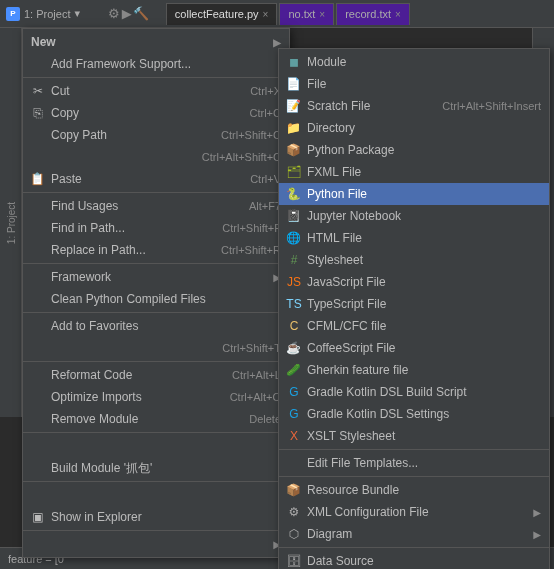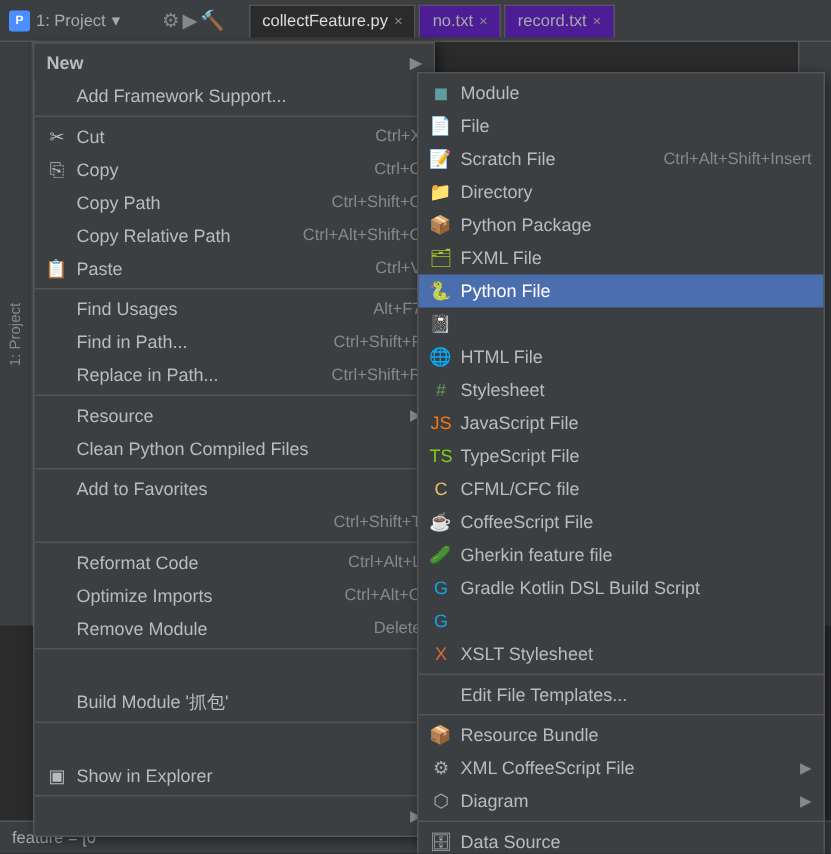--- a/index.html
+++ b/index.html
@@ -149,21 +149,21 @@
     .fi-module { color: #5f9ea0; }
     .fi-file { color: #aaa; }
     .fi-scratch { color: #cc7832; }
     .fi-dir { color: #e8bf6a; }
     .fi-pypkg { color: #6897bb; }
     .fi-fxml { color: #a8c023; }
     .fi-jupyter { color: #f37626; }
     .fi-html { color: #e8653b; }
     .fi-stylesheet { color: #629755; }
     .fi-js { color: #f97316; }
-    .fi-ts { color: #84cc16; }
+    .fi-ts { color: #7dd3fc; }
     .fi-cfml { color: #e8bf6a; }
     .fi-coffee { color: #a0522d; }
     .fi-gherkin { color: #5c9e5c; }
     .fi-gradle-kotlin { color: #1ba1e2; }
     .fi-xslt { color: #e8653b; }
     .fi-resource { color: #aaa; }
     .fi-xml { color: #aaa; }
     .fi-diagram { color: #aaa; }
     .fi-datasource { color: #aaa; }
 
@@ -238,21 +238,20 @@
     <div class="menu-item">
       <span class="icon-dot">⎘</span>
       <span>Copy</span>
       <span class="shortcut">Ctrl+C</span>
     </div>
     <div class="menu-item">
       <span>Copy Path</span>
       <span class="shortcut">Ctrl+Shift+C</span>
     </div>
     <div class="menu-item">
-      <span>Copy Relative Path</span>
       <span class="shortcut">Ctrl+Alt+Shift+C</span>
     </div>
     <div class="menu-item">
       <span class="icon-dot">📋</span>
       <span>Paste</span>
       <span class="shortcut">Ctrl+V</span>
     </div>
     <div class="menu-separator"></div>
     <div class="menu-item">
       <span>Find Usages</span>
@@ -261,21 +260,21 @@
     <div class="menu-item">
       <span>Find in Path...</span>
       <span class="shortcut">Ctrl+Shift+F</span>
     </div>
     <div class="menu-item">
       <span>Replace in Path...</span>
       <span class="shortcut">Ctrl+Shift+R</span>
     </div>
     <div class="menu-separator"></div>
     <div class="menu-item">
-      <span>Resource</span>
+      <span>Framework</span>
       <span class="arrow">▶</span>
     </div>
     <div class="menu-item">
       <span>Clean Python Compiled Files</span>
     </div>
     <div class="menu-separator"></div>
     <div class="menu-item">
       <span>Add to Favorites</span>
     </div>
     <div class="menu-item">
@@ -343,20 +342,21 @@
     <div class="menu-item">
       <span class="icon-dot fi-fxml">🗂</span>
       <span>FXML File</span>
     </div>
     <div class="menu-item highlighted">
       <span class="icon-dot" style="color:#4b8bbe;">🐍</span>
       <span>Python File</span>
     </div>
     <div class="menu-item">
       <span class="icon-dot fi-jupyter">📓</span>
+      <span>Jupyter Notebook</span>
     </div>
     <div class="menu-item">
       <span class="icon-dot fi-html">🌐</span>
       <span>HTML File</span>
     </div>
     <div class="menu-item">
       <span class="icon-dot fi-stylesheet">#</span>
       <span>Stylesheet</span>
     </div>
     <div class="menu-item">
@@ -378,37 +378,38 @@
     <div class="menu-item">
       <span class="icon-dot fi-gherkin">🥒</span>
       <span>Gherkin feature file</span>
     </div>
     <div class="menu-item">
       <span class="icon-dot fi-gradle-kotlin">G</span>
       <span>Gradle Kotlin DSL Build Script</span>
     </div>
     <div class="menu-item">
       <span class="icon-dot fi-gradle-kotlin">G</span>
+      <span>Gradle Kotlin DSL Settings</span>
     </div>
     <div class="menu-item">
       <span class="icon-dot fi-xslt">X</span>
       <span>XSLT Stylesheet</span>
     </div>
     <div class="menu-separator"></div>
     <div class="menu-item">
       <span>Edit File Templates...</span>
     </div>
     <div class="menu-separator"></div>
     <div class="menu-item">
       <span class="icon-dot fi-resource">📦</span>
       <span>Resource Bundle</span>
     </div>
     <div class="menu-item">
       <span class="icon-dot fi-xml">⚙</span>
-      <span>XML CoffeeScript File</span>
+      <span>XML Configuration File</span>
       <span class="arrow">▶</span>
     </div>
     <div class="menu-item">
       <span class="icon-dot fi-diagram">⬡</span>
       <span>Diagram</span>
       <span class="arrow">▶</span>
     </div>
     <div class="menu-separator"></div>
     <div class="menu-item">
       <span class="icon-dot fi-datasource">🗄</span>

